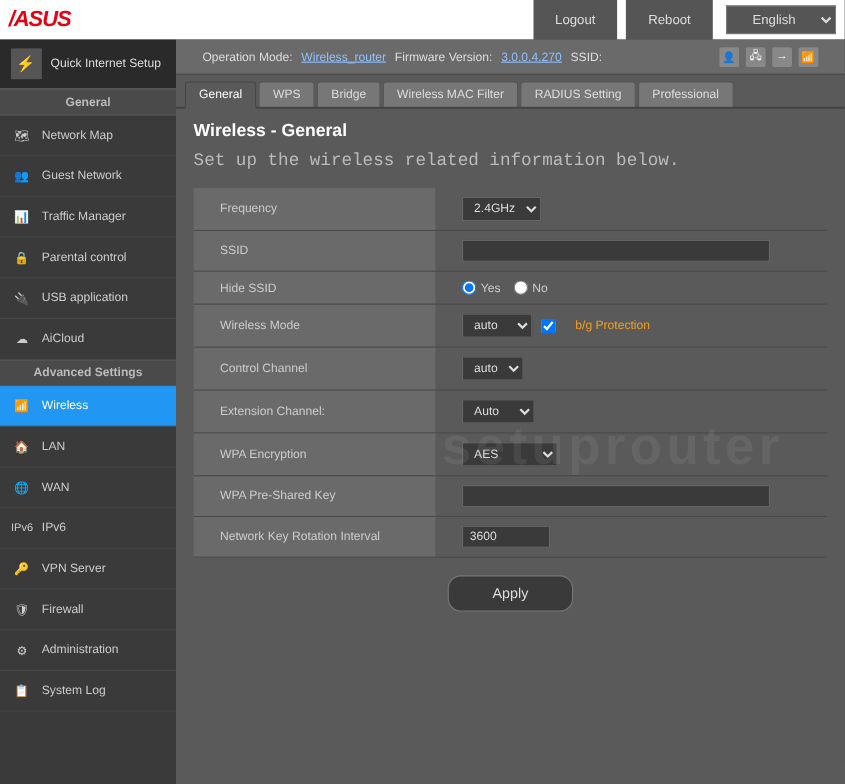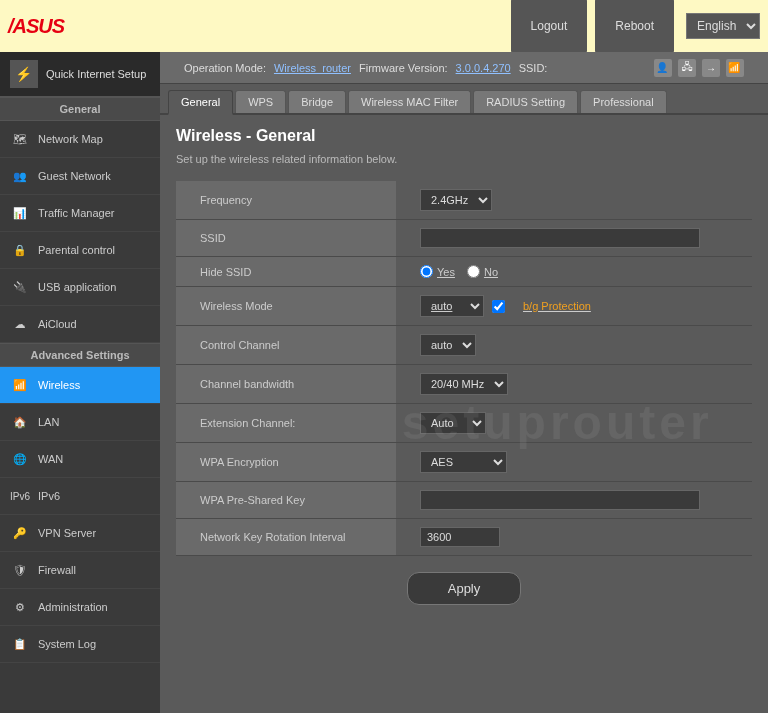--- a/index.html
+++ b/index.html
@@ -1,22 +1,22 @@
 <!DOCTYPE html>
 <html><head>
   <meta charset="utf-8">
   <style>
     * { box-sizing: border-box; margin: 0; padding: 0; }
     body { font-family: Arial, sans-serif; font-size: 12px; background: #4a4a4a; color: #ccc; width: 768px; height: 713px; overflow: hidden; }
 
     
-    .top-bar { display: flex; align-items: center; background: #fef9c3; height: 52px; padding: 0 8px; justify-content: space-between; }
+    .top-bar { display: flex; align-items: center; background: #ffffff; height: 36px; padding: 0 8px; justify-content: space-between; }
     .asus-logo { color: #e60012; font-weight: bold; font-size: 20px; font-style: italic; margin-right: auto; letter-spacing: -1px; }
     .top-btn { background: #555; color: #ddd; border: none; padding: 20px 20px; margin: 0 4px; cursor: pointer; font-size: 12px; border-radius: 2px; }
-    .lang-select { background: #555; color: #ddd; border: 1px solid #777; padding: 4px 6px; margin-left: 8px; font-size: 12px; }
+    .lang-select { background: #555; color: #ddd; border: 1px solid #777; padding: 4px 19px; margin-left: 8px; font-size: 12px; }
 
     
     .layout { display: flex; height: calc(713px - 36px); }
 
     
     .sidebar { width: 160px; background: #3a3a3a; flex-shrink: 0; overflow-y: auto; }
     .sidebar-quick { background: #2a2a2a; padding: 8px 10px; display: flex; align-items: center; gap: 8px; color: #ddd; font-size: 11px; border-bottom: 1px solid #555; }
     .sidebar-quick .qs-icon { width: 28px; height: 28px; background: #555; display: flex; align-items: center; justify-content: center; color: #aaa; font-size: 14px; }
     .sidebar-section-header { background: #4a4a4a; color: #bbb; text-align: center; padding: 5px; font-weight: bold; font-size: 11px; border-top: 1px solid #555; border-bottom: 1px solid #555; }
     .sidebar-item { display: flex; align-items: center; gap: 8px; padding: 8px 10px; color: #ccc; cursor: pointer; border-bottom: 1px solid #444; font-size: 11px; }
@@ -33,28 +33,28 @@
     .info-icon { width: 18px; height: 18px; background: #888; border-radius: 2px; display: flex; align-items: center; justify-content: center; font-size: 10px; color: #fff; }
 
     
     .tabs { display: flex; background: #5a5a5a; padding: 6px 8px 0; gap: 2px; border-bottom: 2px solid #444; }
     .tab { padding: 5px 12px; background: #777; color: #ddd; cursor: pointer; font-size: 11px; border-radius: 3px 3px 0 0; border: 1px solid #555; border-bottom: none; }
     .tab.active { background: #5a5a5a; color: #fff; border-color: #444; border-bottom: 2px solid #5a5a5a; margin-bottom: -2px; }
 
     
     .page-content { flex: 1; padding: 12px 16px; overflow-y: auto; background: #5a5a5a; }
     .page-title { font-size: 16px; color: #fff; font-weight: bold; margin-bottom: 8px; }
-    .page-subtitle { font-size: 11px; color: #bbb; margin-bottom: 16px; }
+    .page-subtitle { font-size: 16px; color: #bbb; margin-bottom: 16px; font-family: Liberation Mono, monospace; }
 
     
     .form-table { width: 100%; border-collapse: collapse; }
     .form-table tr { border-bottom: 1px solid #4a4a4a; }
     .form-table td { padding: 8px 24px; vertical-align: middle; }
     .form-table td:first-child { width: 220px; color: #ccc; font-size: 11px; background: #6a6a6a; }
-    .form-table td:last-child { background: #5a5a5a; text-decoration: underline; }
+    .form-table td:last-child { background: #5a5a5a; }
 
     select, input[type="text"] { background: #3a3a3a; color: #ddd; border: 1px solid #666; padding: 3px 6px; font-size: 11px; }
     select { cursor: pointer; }
     input[type="text"] { width: 280px; }
     .ssid-input { width: 340px; }
     .radio-group { display: flex; gap: 12px; align-items: center; }
     .radio-group label { display: flex; align-items: center; gap: 4px; color: #ccc; font-size: 11px; cursor: pointer; }
     .checkbox-label { display: flex; align-items: center; gap: 18px; color: #f0a020; font-size: 11px; cursor: pointer; }
     .row-inline { display: flex; align-items: center; gap: 8px; }
 
@@ -242,30 +242,20 @@
             <td>
               <select>
                 <option>auto</option>
                 <option>1</option>
                 <option>6</option>
                 <option>11</option>
               </select>
             </td>
           </tr>
           <tr>
-            <td>Channel bandwidth</td>
-            <td>
-              <select>
-                <option>20/40 MHz</option>
-                <option>20 MHz</option>
-                <option>40 MHz</option>
-              </select>
-            </td>
-          </tr>
-          <tr>
             <td>Extension Channel:</td>
             <td>
               <select>
                 <option>Auto</option>
                 <option>Above</option>
                 <option>Below</option>
               </select>
             </td>
           </tr>
           <tr>

